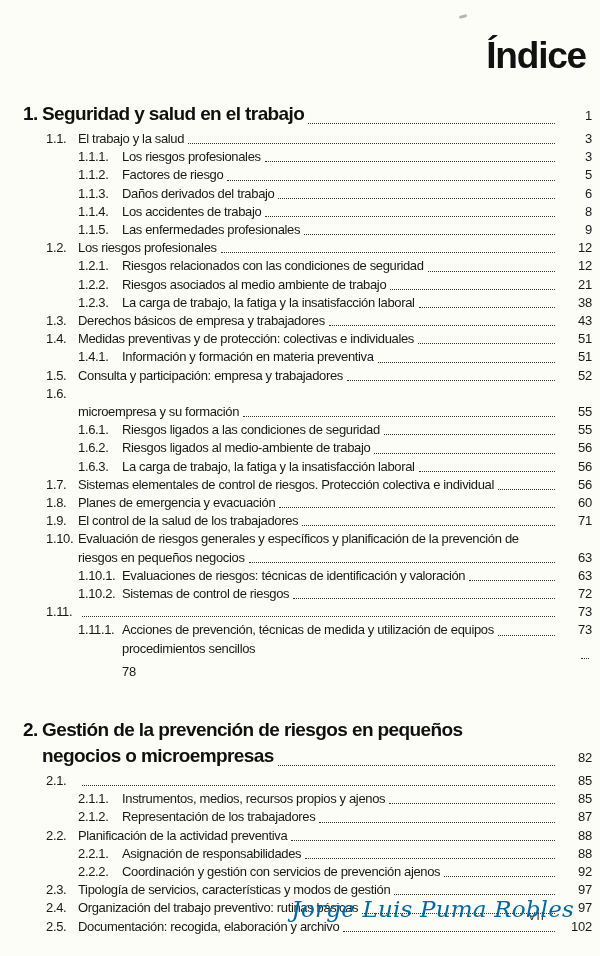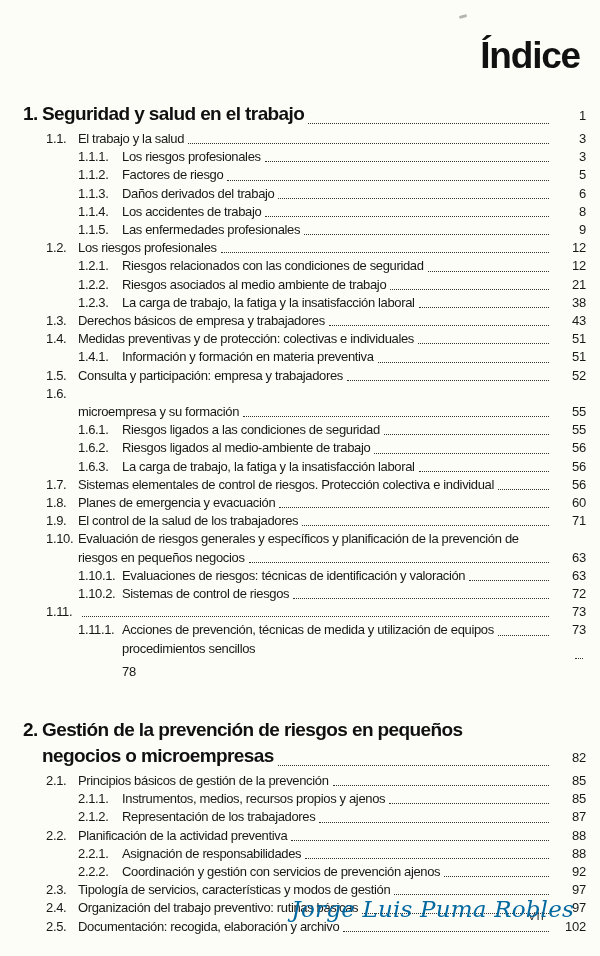--- a/index.html
+++ b/index.html
@@ -4,21 +4,21 @@
 <style>
   html, body { margin: 0; padding: 0; }
   body {
     width: 600px; height: 956px;
     background: #fdfdf8;
     color: #181818;
     font-family: "Liberation Sans", sans-serif;
     position: relative;
     overflow: hidden;
   }
-  .page-inner { padding: 24px 14px 0 23px; position: relative; }
+  .page-inner { padding: 24px 8px 0 23px; position: relative; }
 
   .doc-title {
     text-align: right;
     font-size: 37px;
     font-weight: bold;
     letter-spacing: -1.2px;
     line-height: 1;
     margin-top: 13px;
     padding-right: 6px;
     color: #111;
@@ -283,21 +283,20 @@
 
   </div>
       <div class="row row-hc">
     <span class="num"></span>
     <span class="text">negocios o microempresas</span>
     <span class="leader"></span>
     <span class="page">82</span>
   </div>
       <div class="row row-l1">
     <span class="num">2.1.</span>
-    <span class="text">Principios básicos de gestión de la prevención</span>
     <span class="leader"></span>
     <span class="page">85</span>
   </div>
       <div class="row row-l2">
     <span class="num">2.1.1.</span>
     <span class="text">Instrumentos, medios, recursos propios y ajenos</span>
     <span class="leader"></span>
     <span class="page">85</span>
   </div>
       <div class="row row-l2">

